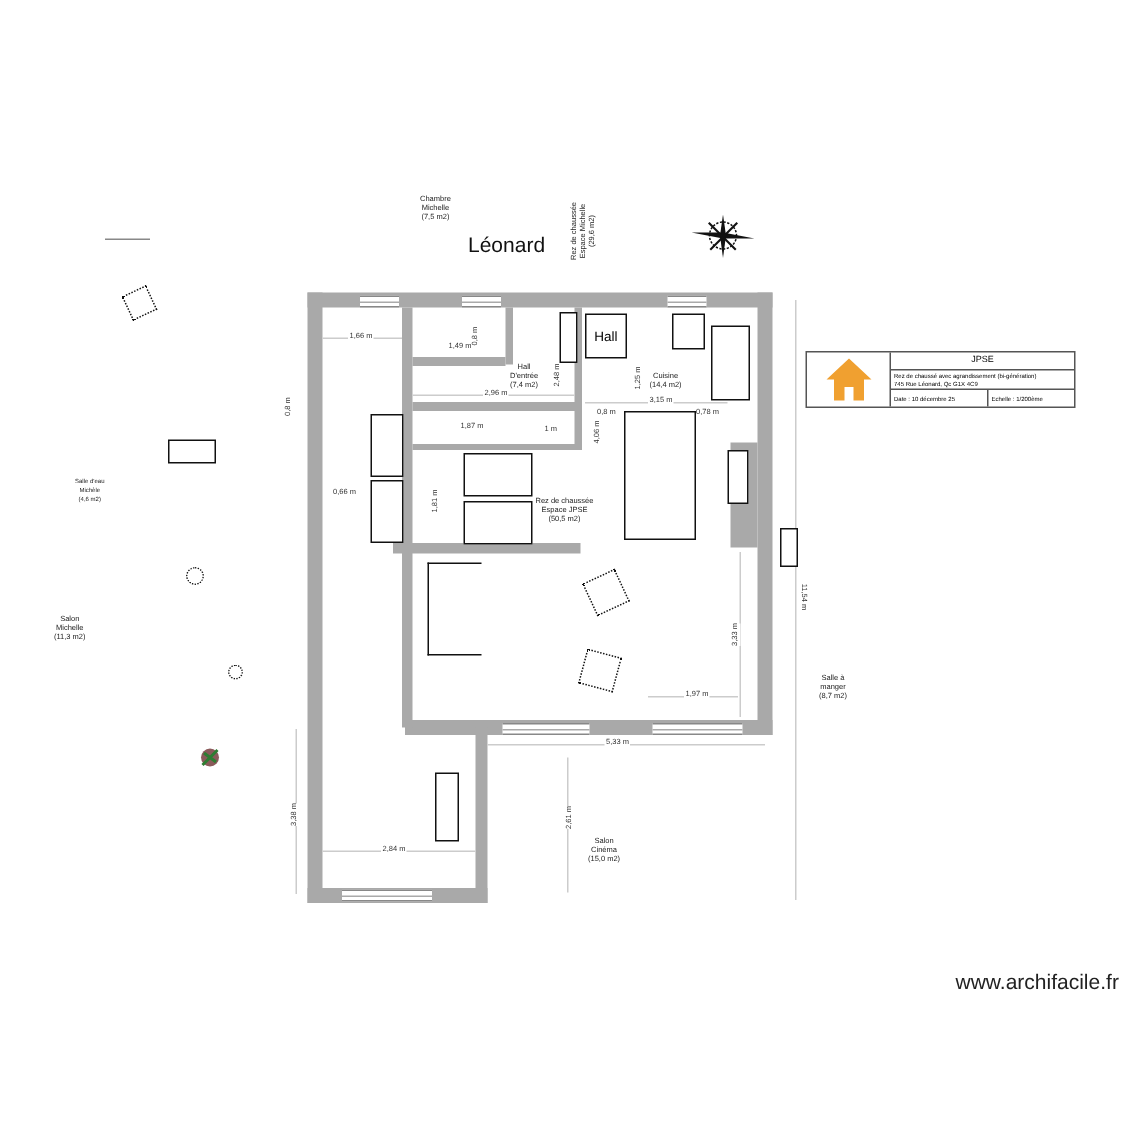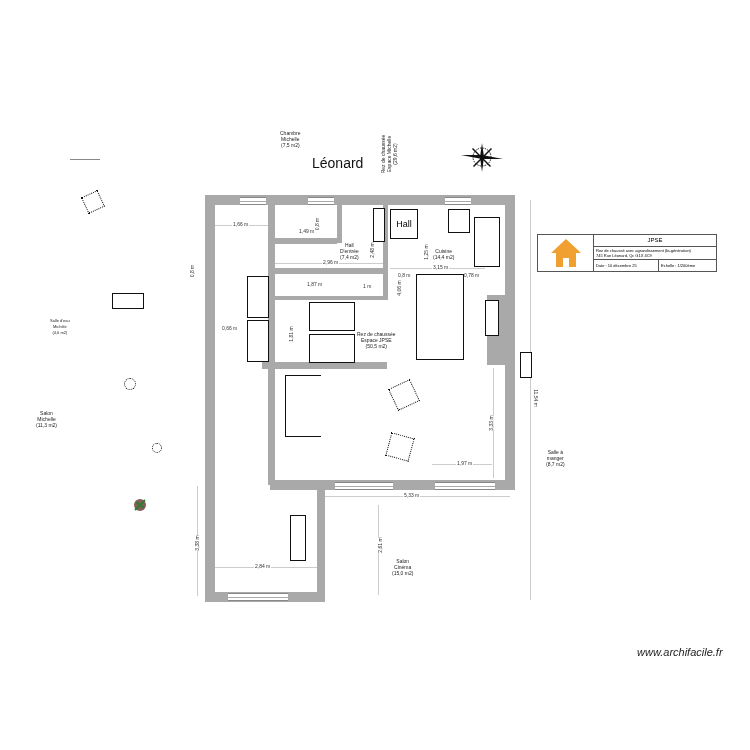--- a/index.html
+++ b/index.html
@@ -174,13 +174,13 @@
       <div>Rez de chaussé avec agrandissement (bi-génération)</div>
       <div>745 Rue Léonard, Qc G1X 4C9</div>
     </div>
     <div class="tb-row">
       <div>Date : 10 décembre 25</div>
       <div>Echelle : 1/200ème</div>
     </div>
   </div>
 </div>
 
-<div class="abs" style="left:637px;top:646px;font-size:11px;color:#222;font-style:italic;">www.archifacile.fr</div>
+<div class="abs" style="left:637px;top:646px;font-size:14px;color:#222;">www.archifacile.fr</div>
 
 </body></html>

